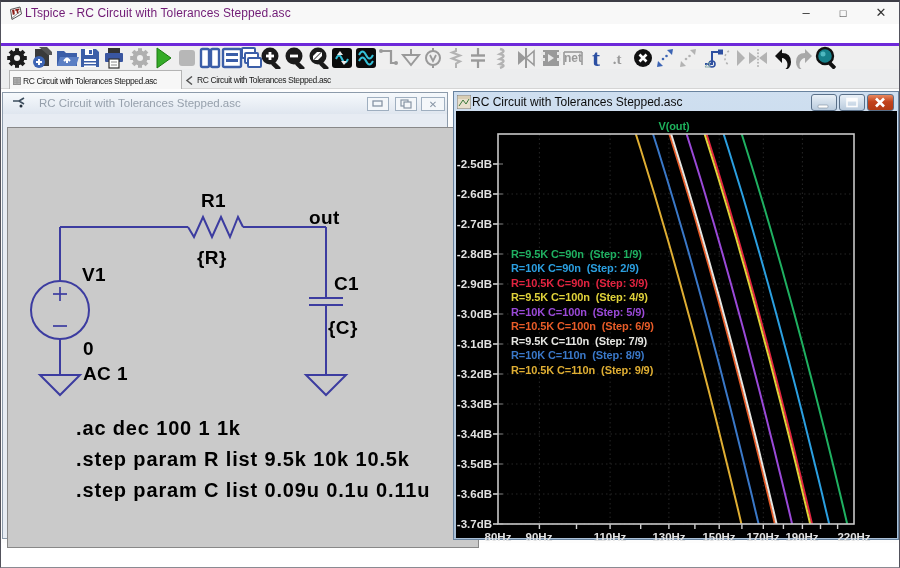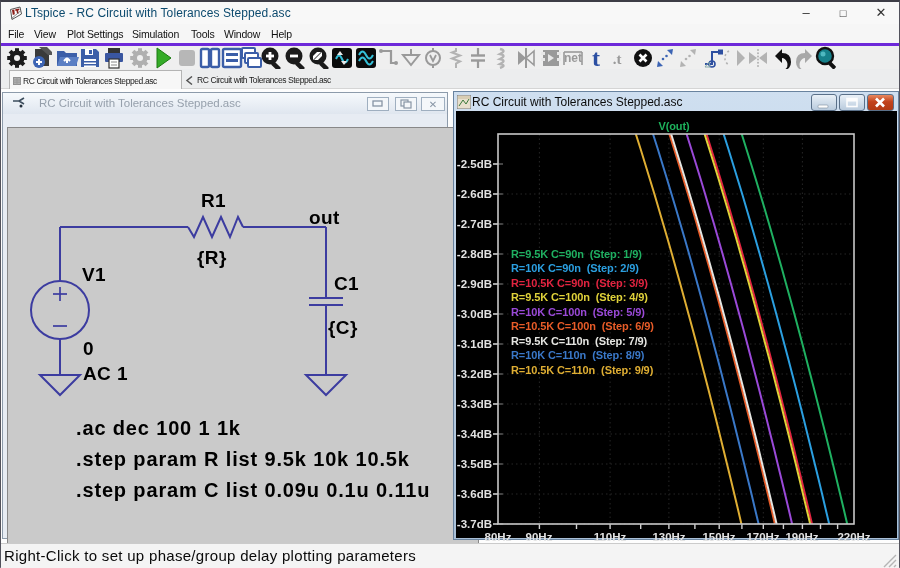--- a/index.html
+++ b/index.html
@@ -1,18 +1,18 @@
 <!DOCTYPE html>
 <html><head><meta charset="utf-8"><style>
 *{margin:0;padding:0;box-sizing:border-box}
 html,body{width:900px;height:568px;overflow:hidden;font-family:"Liberation Sans",sans-serif}
 #app{position:relative;width:900px;height:568px;background:#fff;border-top:2px solid #3d3d46;border-left:1px solid #52525c;border-right:1px solid #52525c;border-bottom:1px solid #8a8a92}
 .abs{position:absolute}
 #titlebar{left:0;top:0;width:898px;height:22px;background:#f8f8f8}
-#titletxt{left:24px;top:4px;font-size:12px;color:#0c4a6e;letter-spacing:0.1px}
+#titletxt{left:24px;top:4px;font-size:12px;color:#701a75;letter-spacing:0.1px}
 .winbtn{top:3px;width:16px;height:16px;color:#333;font-size:13px;text-align:center;line-height:16px}
 #menubar{left:0;top:22px;width:898px;height:19px;background:#f6f6f6}
 .mi{position:absolute;top:4px;font-size:10.5px;color:#111;letter-spacing:-0.2px}
 #toolbar{left:0;top:41px;width:898px;height:26px;background:#efefef;border-top:3px solid #6d28d9}
 #tabbar{left:0;top:67px;width:898px;height:20px;background:#ecedee;border-bottom:1px solid #d5d5d5}
 #tab1{position:absolute;left:8px;top:1px;width:173px;height:19px;background:#f7f7f7;border:1px solid #b4b4b4;border-bottom:none}
 #tab1 span,#tab2 span{position:absolute;left:13px;top:5px;font-size:8.5px;color:#1b1b1b;white-space:nowrap;letter-spacing:-0.4px}
 #tab2{position:absolute;left:181px;top:1px;width:345px;height:19px}
 #mdi{left:0;top:87px;width:898px;height:454px;background:#fdfdfd}
 
@@ -35,29 +35,20 @@
  <div id="titlebar" class="abs">
   <svg class="abs" style="left:8px;top:4px" width="14" height="15" viewBox="0 0 14 15">
     <path d="M1.5,3.5 L11,1 L12.5,8 L3,13.5 Z" fill="#fbfbfb" stroke="#555" stroke-width="1"></path>
     <path d="M3,4 L5.3,3.6 L5.8,8.2 L3.8,9 Z M6.2,3.2 L10.2,2.5 L10.5,4.1 L9.1,4.4 L9.7,7.4 L8.1,8 L7.5,4.7 L6.5,5 Z" fill="#8c1d18"></path>
     <line x1="2" y1="13" x2="12" y2="4.5" stroke="#777" stroke-width="0.9"></line>
   </svg>
   <div id="titletxt" class="abs">LTspice - RC Circuit with Tolerances Stepped.asc</div>
   <div class="winbtn abs" style="left:797px">–</div>
   <div class="winbtn abs" style="left:834px;font-size:11px">□</div>
   <div class="winbtn abs" style="left:872px">✕</div>
- </div>
- <div id="menubar" class="abs">
-  <span class="mi" style="left:7px">File</span>
-      <span class="mi" style="left:33px">View</span>
-  <span class="mi" style="left:66px">Plot Settings</span>
-      <span class="mi" style="left:131px">Simulation</span>
-  <span class="mi" style="left:190px">Tools</span>
-      <span class="mi" style="left:223px">Window</span>
-  <span class="mi" style="left:270px">Help</span>
  </div>
  <div id="toolbar" class="abs"><svg width="900" height="26" viewBox="0 0 900 26">
         <g transform="translate(16,0)">
           <circle cx="0" cy="12" r="7.5" fill="#1b1b1b"></circle>
           <rect x="-2" y="2.2" width="4" height="5" fill="#1b1b1b" transform="rotate(0 0 12)"></rect>
           <rect x="-2" y="2.2" width="4" height="5" fill="#1b1b1b" transform="rotate(45 0 12)"></rect>
           <rect x="-2" y="2.2" width="4" height="5" fill="#1b1b1b" transform="rotate(90 0 12)"></rect>
           <rect x="-2" y="2.2" width="4" height="5" fill="#1b1b1b" transform="rotate(135 0 12)"></rect>
           <rect x="-2" y="2.2" width="4" height="5" fill="#1b1b1b" transform="rotate(180 0 12)"></rect>
           <rect x="-2" y="2.2" width="4" height="5" fill="#1b1b1b" transform="rotate(225 0 12)"></rect>
@@ -444,18 +435,12 @@
 <text x="55" y="196.7" class="lg" fill="#9a49d8">R=10K C=100n&nbsp;&nbsp;(Step: 5/9)</text>
 <text x="55" y="211.2" class="lg" fill="#e85c28">R=10.5K C=100n&nbsp;&nbsp;(Step: 6/9)</text>
 <text x="55" y="225.8" class="lg" fill="#e6e6e2">R=9.5K C=110n&nbsp;&nbsp;(Step: 7/9)</text>
 <text x="55" y="240.4" class="lg" fill="#3a78c8">R=10K C=110n&nbsp;&nbsp;(Step: 8/9)</text>
 <text x="55" y="254.9" class="lg" fill="#dfae33">R=10.5K C=110n&nbsp;&nbsp;(Step: 9/9)</text>
 
 </svg></div>
         </div>
   </div>
  </div>
- <div id="statusbar" class="abs">
-      <div id="statustxt">Right-Click to set up phase/group delay plotting parameters</div>
-  <svg style="position:absolute;right:2px;top:10px" width="14" height="14">
-        <path d="M13,1 L1,13 M13,6 L6,13 M13,11 L11,13" stroke="#b5b5b5" stroke-width="1.4"></path>
-      </svg>
- </div>
 </div>
 </body></html>

